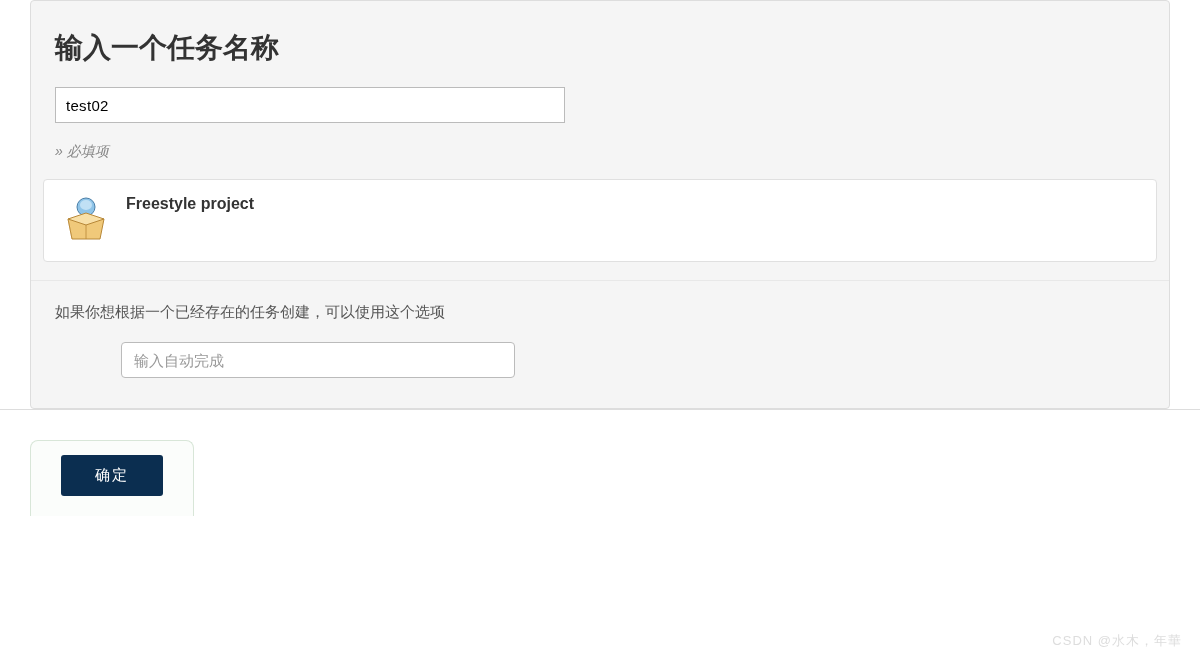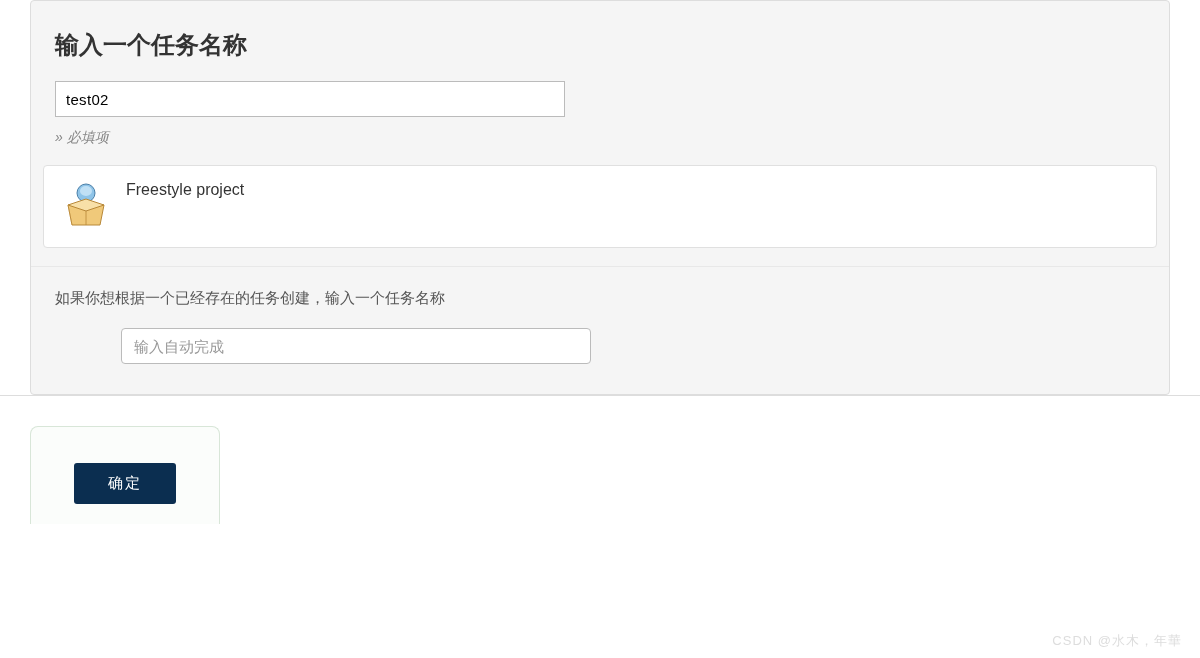--- a/index.html
+++ b/index.html
@@ -18,37 +18,37 @@
     .main-panel {
       margin: 0 30px;
       border: 1px solid #ddd;
       border-radius: 4px;
       background: #f5f5f5;
     }
     .header-section {
       padding: 28px 24px 18px 24px;
     }
     .page-title {
-      font-size: 24px;
+      font-size: 28px;
       font-weight: bold;
       color: #333;
       margin-bottom: 20px;
     }
     .name-input {
       width: 510px;
       height: 36px;
       padding: 0 10px;
       font-size: 15px;
       border: 1px solid #bbb;
       background: #fff;
       outline: none;
       letter-spacing: 0.3px;
     }
     .required-hint {
-      margin-top: 12px;
+      margin-top: 20px;
       color: #888;
       font-style: italic;
       font-size: 14px;
     }
     .required-hint::before {
       content: "» ";
     }
     .item-card {
       margin: 0 12px 18px 12px;
       background: #fff;
@@ -62,21 +62,21 @@
       width: 48px;
       height: 48px;
       flex-shrink: 0;
       position: relative;
     }
     .item-body {
       flex: 1;
     }
     .item-title {
       font-size: 16px;
-      font-weight: normal;
+      font-weight: bold;
       color: #333;
       margin-bottom: 8px;
     }
     .item-desc {
       font-size: 14.5px;
       line-height: 1.6;
       color: #555;
     }
     .copy-section {
       padding: 22px 24px 30px 24px;
@@ -97,21 +97,21 @@
       width: 48px;
       height: 48px;
       flex-shrink: 0;
     }
     .copy-label {
       font-size: 15px;
       color: #555;
     }
     .copy-input {
       margin-left: 66px;
-      width: 470px;
+      width: 394px;
       height: 36px;
       padding: 6px 12px;
       font-size: 15px;
       border: 1px solid #bbb;
       border-radius: 4px;
       background: #fff;
       outline: none;
     }
     .copy-input::placeholder {
       color: #999;
@@ -119,22 +119,22 @@
     .footer-section {
       border-top: 1px solid #ddd;
       padding: 30px 0 30px 0;
     }
     .submit-wrap {
       margin-left: 30px;
       background: #fbfdfb;
       border: 1px solid #d8e6d8;
       border-radius: 8px 8px 0 0;
       border-bottom: none;
-      width: 190px;
-      padding: 36px 0 20px 0;
+      width: 164px;
+      padding: 14px 0 20px 0;
       display: flex;
       justify-content: center;
     }
     .submit-btn {
       background: #0b2e50;
       color: #fff;
       border: none;
       border-radius: 3px;
       padding: 11px 34px;
       font-size: 15px;
@@ -172,21 +172,21 @@
         <path d="M24 30 L24 44" stroke="#b88838" stroke-width="0.8"></path>
         <path d="M6 24 L10 44" stroke="#c89848" stroke-width="0.5" opacity="0.6"></path>
       </svg>
     </div>
     <div class="item-body">
       <div class="item-title">Freestyle project</div>
     </div>
   </div>
 
   <div class="copy-section">
-    <div class="copy-prompt">如果你想根据一个已经存在的任务创建，输入一个任务名称</div>
+    <div class="copy-prompt">如果你想根据一个已经存在的任务创建，可以使用这个选项</div>
     <input type="text" class="copy-input" placeholder="输入自动完成" style="">
   </div>
 
 </div>
 
 <div class="footer-section">
   <div class="submit-wrap">
     <button class="submit-btn">确定</button>
   </div>
 </div>

